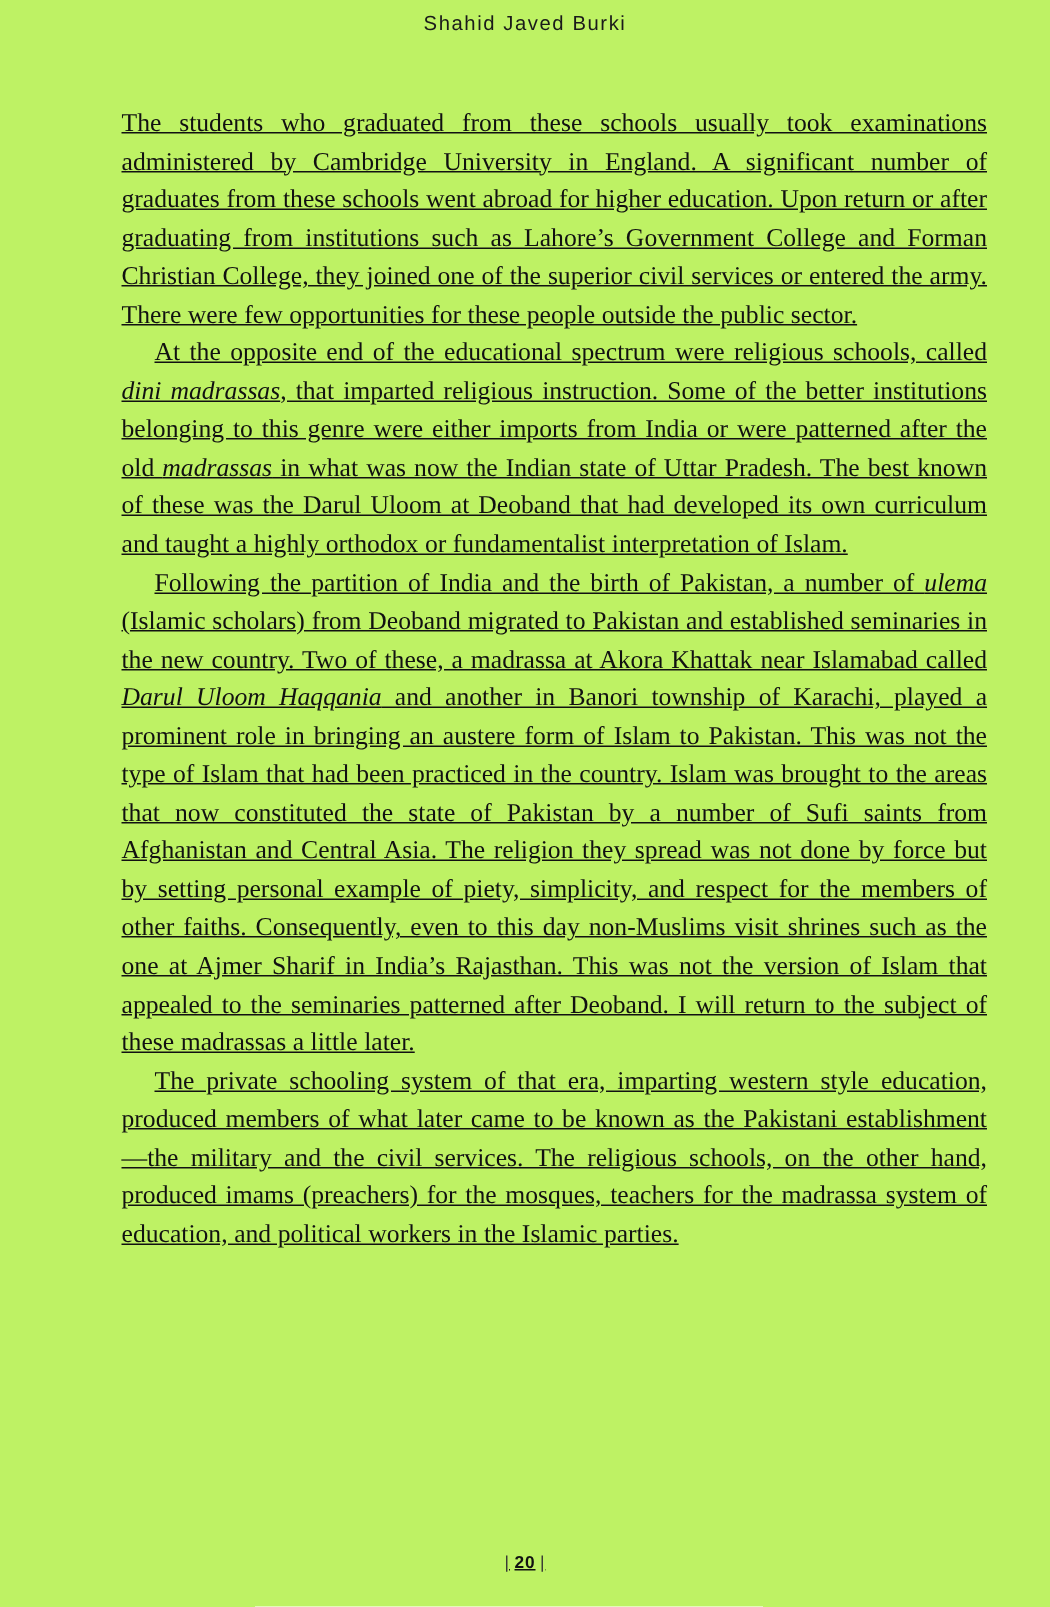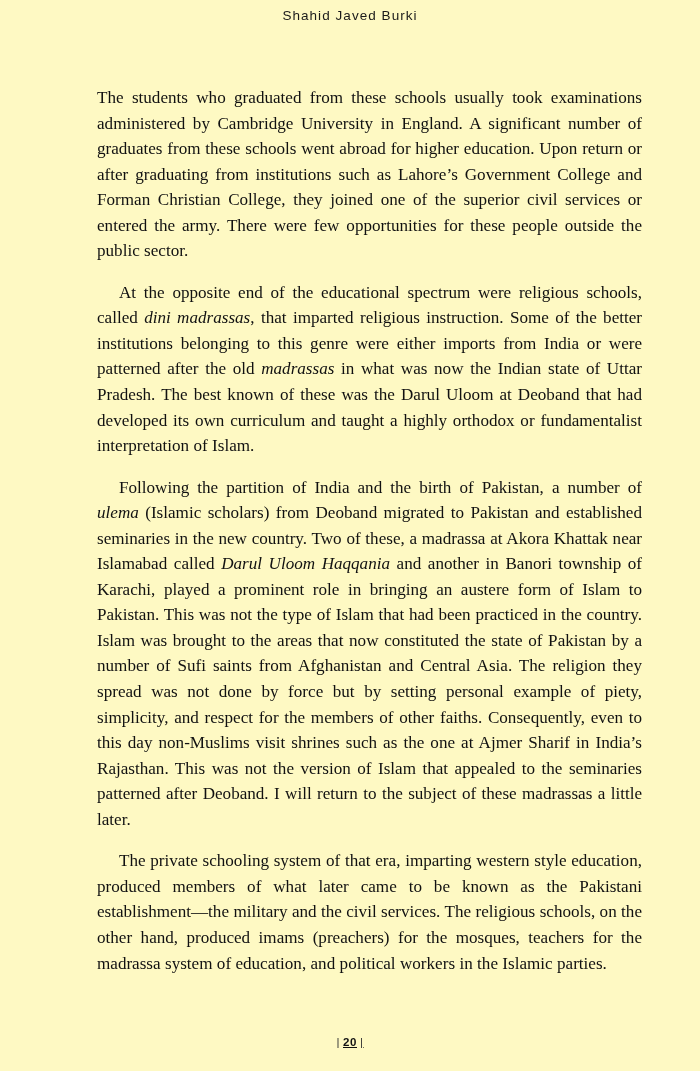--- a/index.html
+++ b/index.html
@@ -6,21 +6,21 @@
   html, body {
     margin: 0;
     padding: 0;
     background: #ffffff;
   }
   .page {
     position: relative;
     width: 700px;
     height: 1071px;
     margin: 0 auto;
-    background: #fef9c3;
+    background: #bef264;
     overflow: hidden;
     box-sizing: border-box;
   }
 
   
   .running-head {
     position: absolute;
     top: 8px;
     left: 0;
     width: 700px;
@@ -34,31 +34,32 @@
 
   
   .text-block {
     position: absolute;
     left: 81px;
     top: 69px;
     width: 577px;
   }
 
   p.para {
-    margin: 16px;
+    margin: 0;
     font-family: "Liberation Serif", "DejaVu Serif", serif;
     font-size: 17.1px;
     line-height: 25.55px;
     color: #111111;
     text-align: justify;
     text-justify: inter-word;
     -webkit-hyphens: none;
     hyphens: none;
     word-spacing: 0.1px;
     text-indent: 0;
+    text-decoration: underline;
   }
   p.para.indent {
     text-indent: 22px;
   }
   p.para i, span.ital {
     font-style: italic;
   }
 
   
   .folio {

